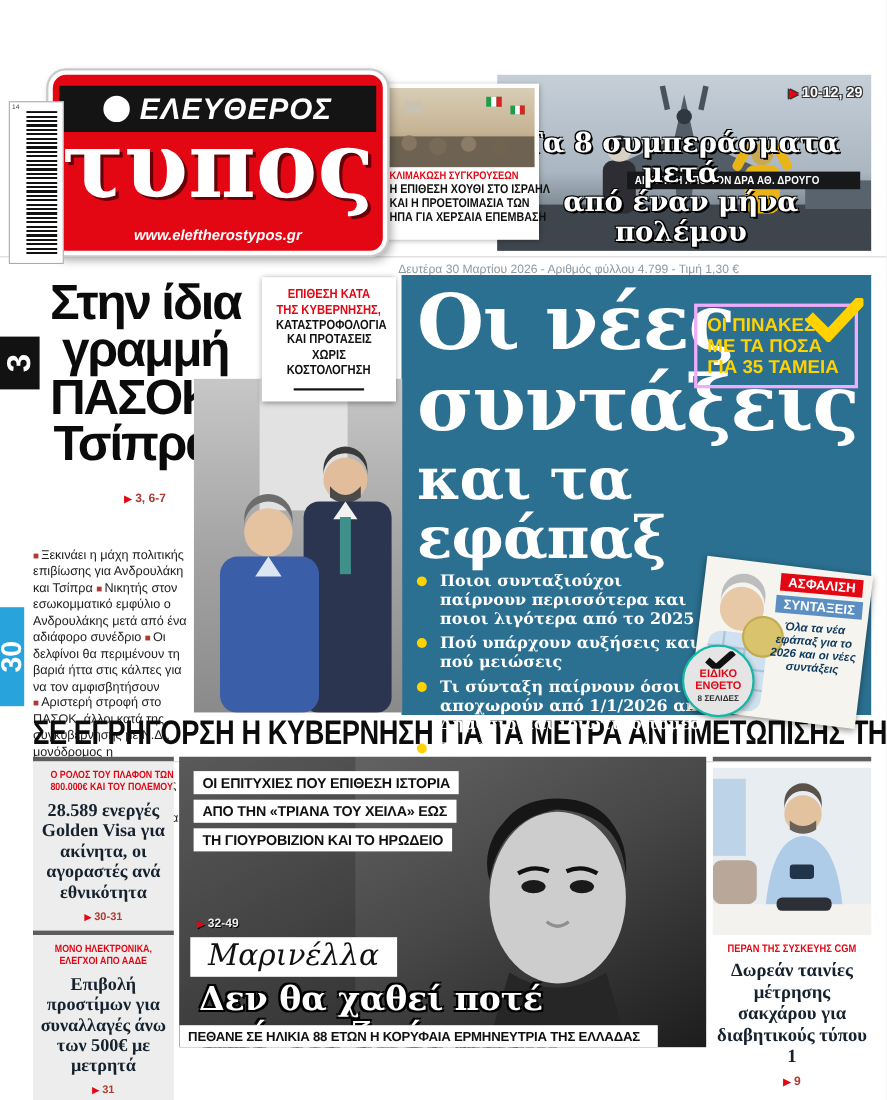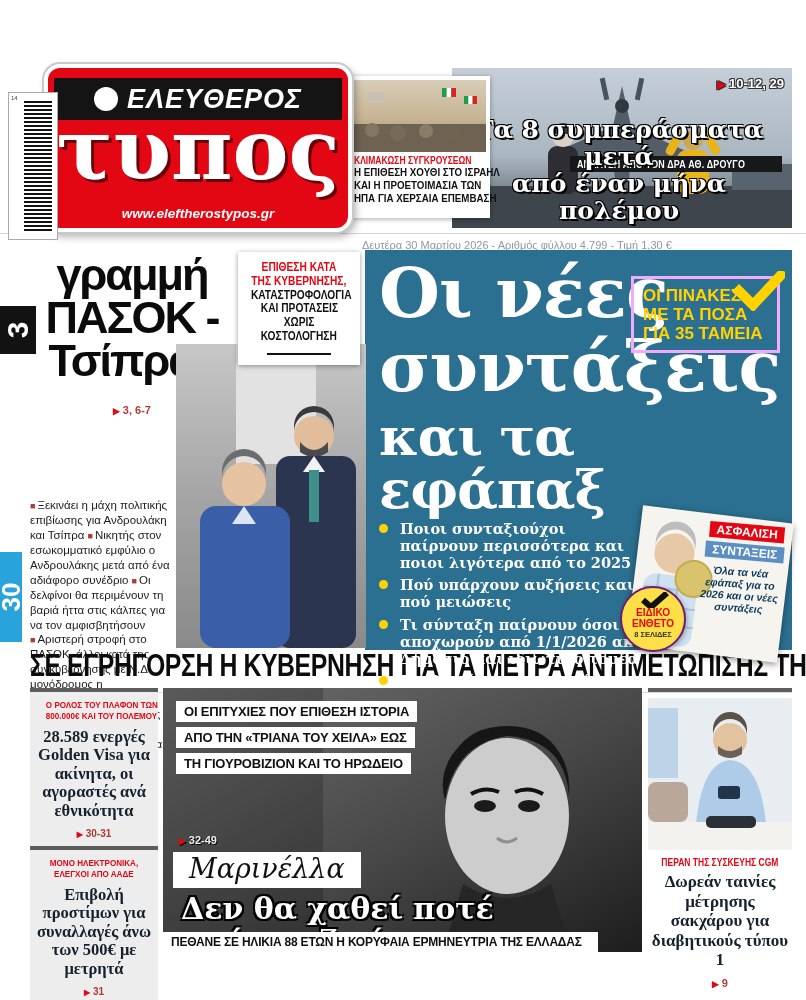--- a/index.html
+++ b/index.html
@@ -99,21 +99,21 @@
   .ins-red{position:absolute;top:6px;right:8px;background:#e30613;color:#fff;font-weight:bold;
            font-size:12px;padding:1px 7px;transform:rotate(-2deg);}
   .ins-blue{position:absolute;top:26px;right:6px;background:#5b8fc3;color:#fff;font-weight:bold;
             font-size:12px;padding:1px 7px;transform:rotate(-2deg);}
   .ins-coin{position:absolute;top:48px;right:74px;width:34px;height:34px;border-radius:50%;
             background:#d9c36c;border:2px solid #c4ab4e;}
   .ins-text{position:absolute;top:48px;right:4px;width:84px;color:#0d3a5c;font-weight:bold;
             font-style:italic;font-size:10.5px;line-height:1.15;text-align:center;transform:rotate(-3deg);}
   .ins-man{position:absolute;left:4px;top:10px;width:66px;height:126px;}
   .ins-badge{position:absolute;left:-14px;bottom:2px;width:66px;height:66px;border-radius:50%;
-             background:#fde047;border:2px solid #701a75;box-shadow:1px 2px 5px rgba(0,0,0,.3);
+             background:#e5e5e5;border:2px solid #14b8a6;box-shadow:1px 2px 5px rgba(0,0,0,.3);
              text-align:center;padding-top:20px;box-sizing:border-box;z-index:5;}
   .ins-badge .b-red{color:#e30613;font-weight:bold;font-size:10px;line-height:1.05;}
   .ins-badge .b-sub{color:#333;font-weight:bold;font-size:7.5px;margin-top:1px;}
   .ins-badge .check-icon{position:absolute;top:4px;left:18px;}
 
   
   .banner{left:30px;top:648px;width:762px;border-bottom:1px solid #d9d9d9;padding-bottom:8px;}
   .banner .txt{font-weight:bold;font-size:31px;letter-spacing:-.5px;color:#0c0c0c;
                transform:scaleX(.8);transform-origin:0 50%;display:inline-block;white-space:nowrap;}
 
@@ -216,20 +216,21 @@
     <div class="jet-kicker"><span class="cond">ΑΝΑΛΥΣΗ ΑΠΟ ΤΟΝ ΔΡΑ ΑΘ. ΔΡΟΥΓΟ</span></div>
     <div class="jet-title">
       <div>Τα 8 συμπεράσματα μετά</div>
       <div>από έναν μήνα πολέμου</div>
     </div>
   </div>
 
   <div class="abs dateline">Δευτέρα 30 Μαρτίου 2026 - Αριθμός φύλλου 4.799 - Τιμή 1,30 €</div>
 
   <div class="abs left-story">
+    <div class="ls-line">Στην ίδια</div>
     <div class="ls-line">γραμμή</div>
     <div class="ls-line">ΠΑΣΟΚ -</div>
     <div class="ls-line">Τσίπρας</div>
     <div class="ls-pages">
       <span class="ref-arrow">▶</span>
       <span>3, 6-7</span>
     </div>
   </div>
   <div class="abs ls-sum">
     <span class="sq">■</span><span>Ξεκινάει η μάχη πολιτικής επιβίωσης για Ανδρουλάκη και Τσίπρα</span>

